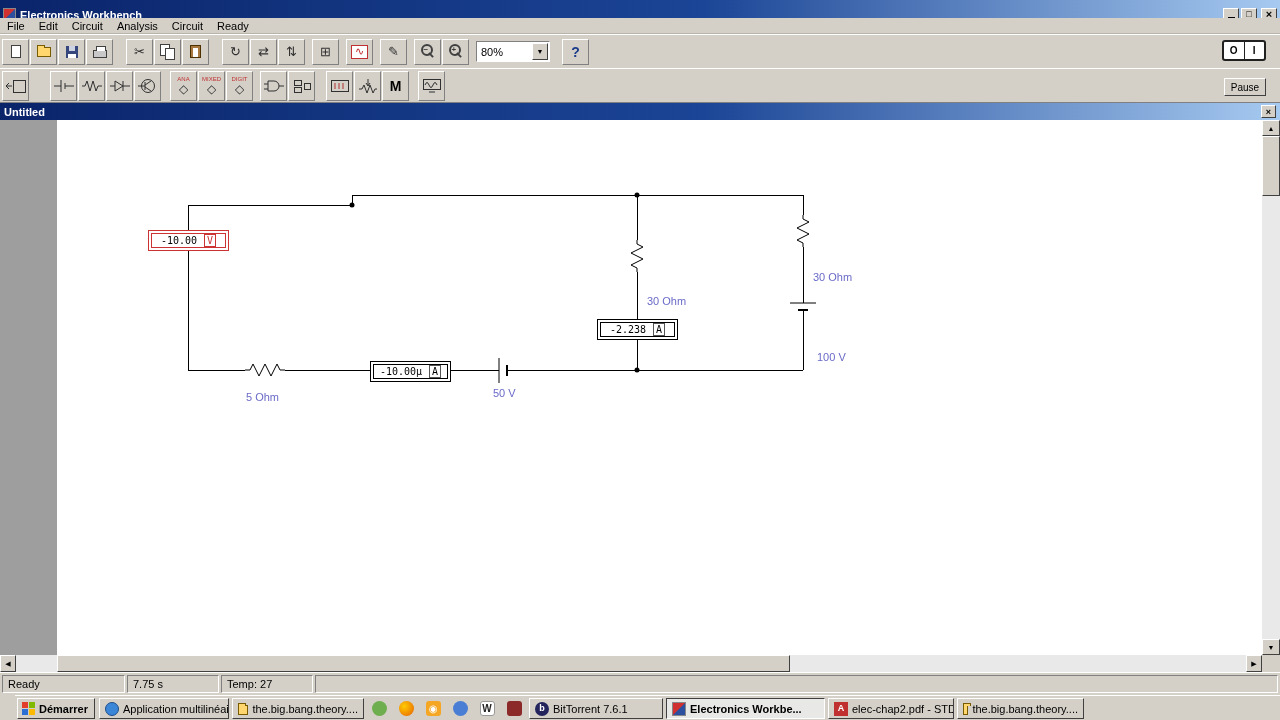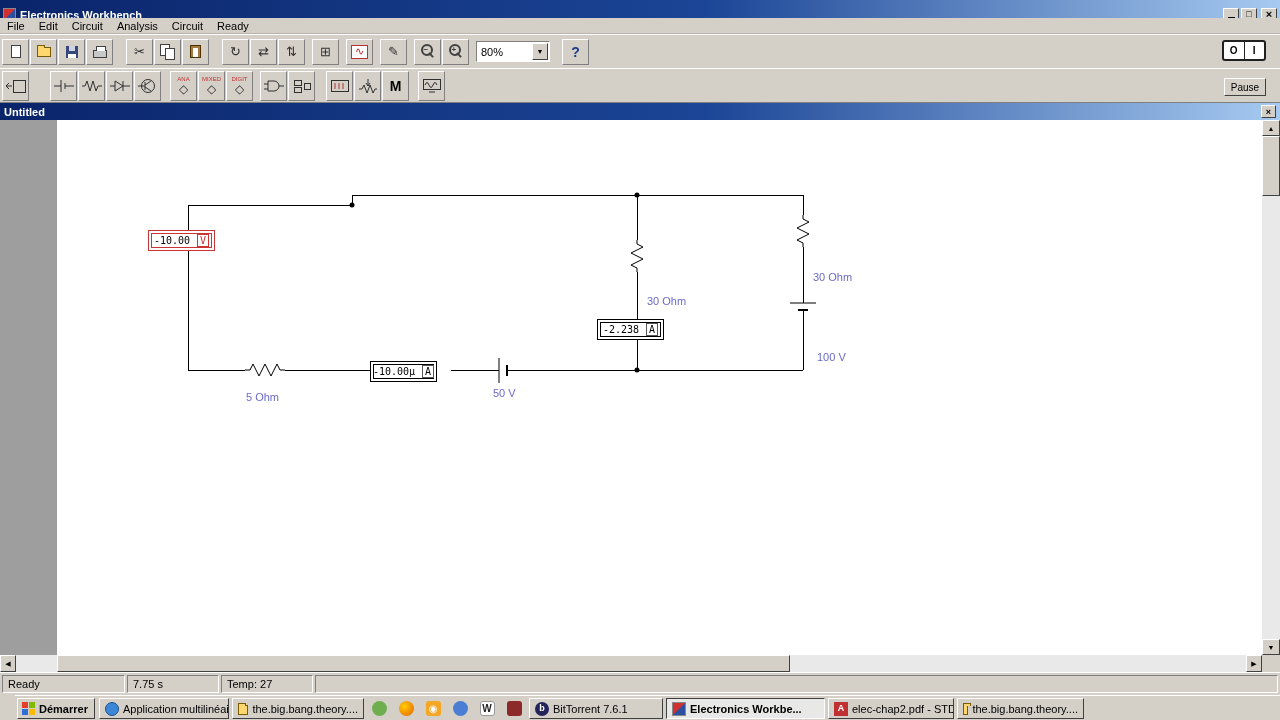--- a/index.html
+++ b/index.html
@@ -87,21 +87,21 @@
     display:flex;align-items:center;padding:0 4px;}
   #docbar .ttext {font-size:11px;}
   .docclose {margin-left:auto;width:15px;height:13px;display:flex;align-items:center;justify-content:center;
     background:#d4d0c8;border:1px solid;border-color:#fff #404040 #404040 #fff;font-size:9px;font-weight:bold;}
 
   
   #canvas {position:absolute;top:120px;left:0;width:1262px;height:535px;background:#fff;overflow:hidden;}
   #graystrip {position:absolute;left:0;top:0;width:57px;height:535px;background:#9e9e9e;}
   #circuit-svg {position:absolute;left:0;top:0;}
   .clabel {position:absolute;color:#6a6ac8;font-size:11px;white-space:nowrap;margin-top:46px;}
-  .meter {position:absolute;width:67px;height:21px;border:1px solid #000;background:#fff;padding:2px;}
+  .meter {position:absolute;width:81px;height:21px;border:1px solid #000;background:#fff;padding:2px;}
   .meter-in {border:1px solid #000;height:100%;display:flex;align-items:center;justify-content:center;gap:7px;
     font-family:"DejaVu Sans Mono",monospace;font-size:10px;}
   .munit {border:1px solid #555;padding:0 2px;line-height:11px;}
   .meter.volt,.meter.volt .meter-in {border-color:#cc3333;}
   .meter.volt .munit {color:#cc3333;border-color:#cc3333;}
 
   
   .sbtn {display:flex;align-items:center;justify-content:center;background:#d4d0c8;
     border:1px solid;border-color:#fff #404040 #404040 #fff;font-size:7px;line-height:1;}
   #vscroll {position:absolute;left:1262px;top:120px;width:18px;height:535px;background:#e9e9e9;}

